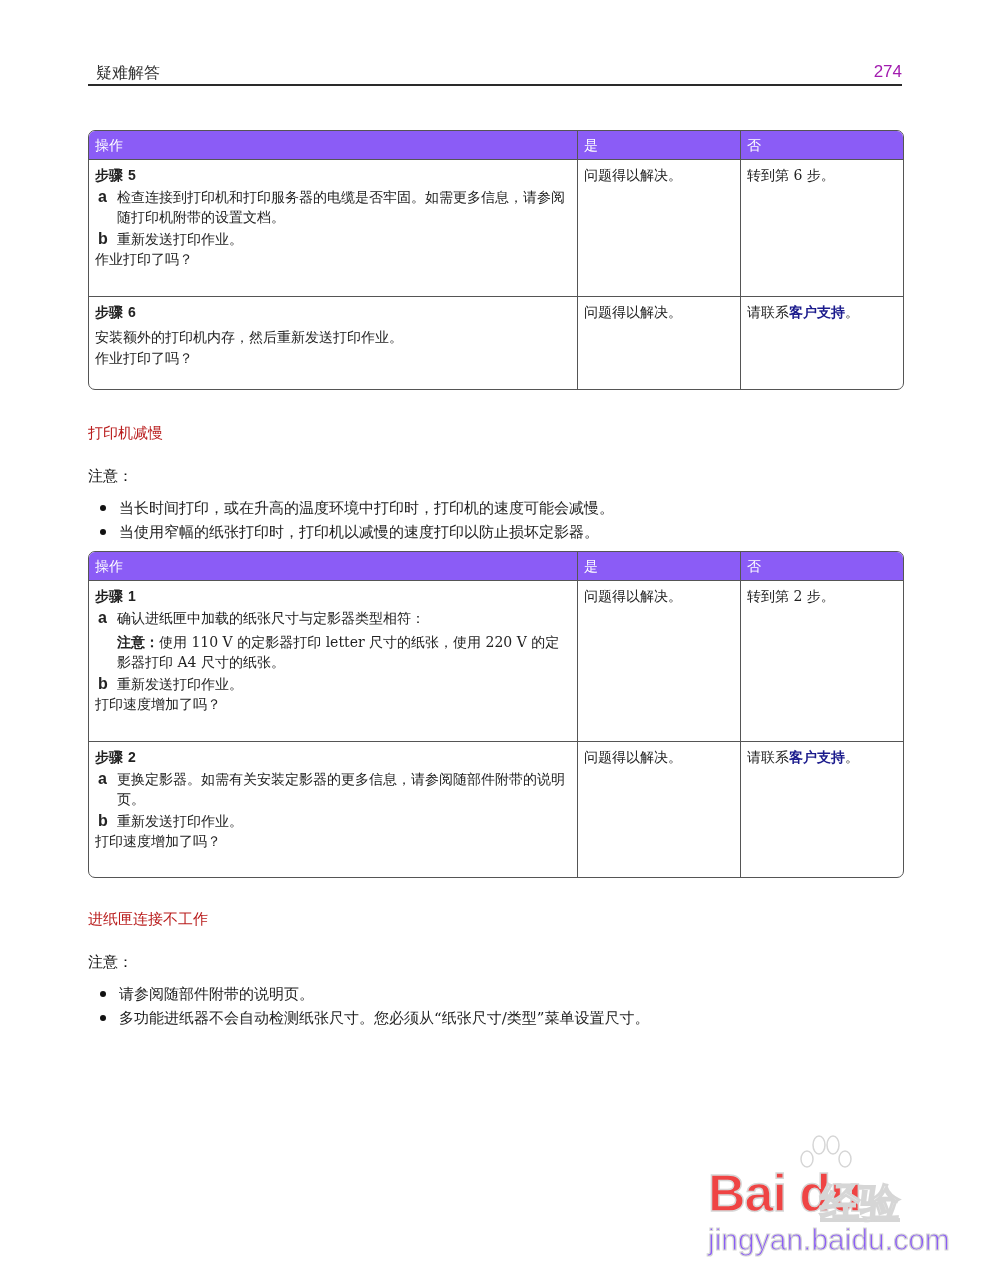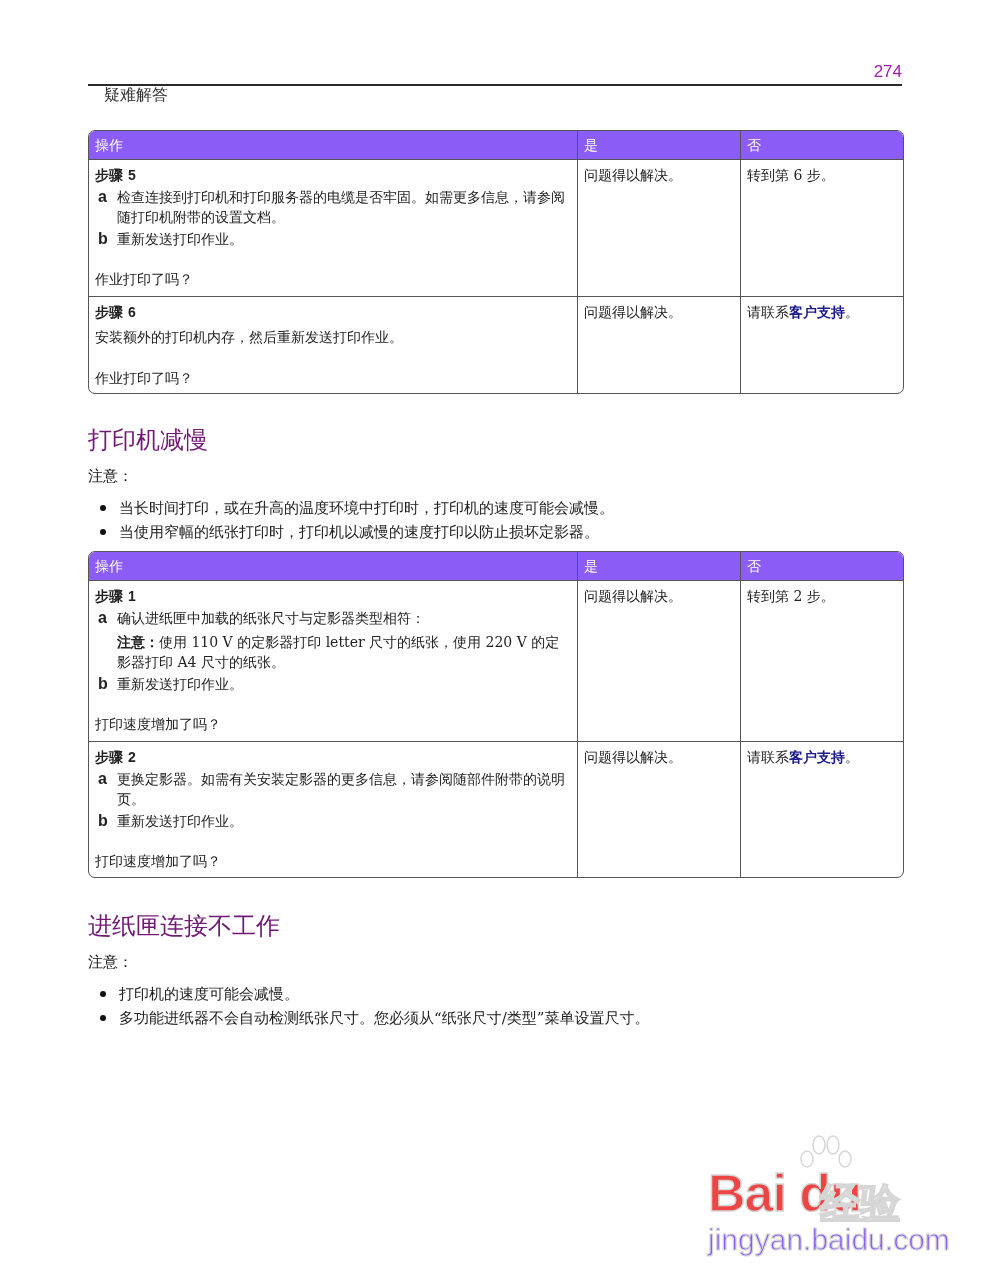--- a/index.html
+++ b/index.html
@@ -8,21 +8,21 @@
     position: relative;
     font-family: "DejaVu Serif", "Liberation Serif", serif;
     color: #1a1a1a;
     overflow: hidden;
   }
   .page-header {
     position: absolute; left: 88px; top: 62px; width: 814px; height: 24px;
     border-bottom: 2px solid #2a2a2a;
   }
   .page-header .section {
-    position: absolute; left: 16px; top: 1px; font-size: 16px; color: #333; margin-top: 22px;
+    position: absolute; left: 8px; top: 1px; font-size: 16px; color: #333;
   }
   .page-header .pagenum {
     position: absolute; right: 0; top: 0; font-size: 17px;
     font-family: "Liberation Sans", sans-serif; color: #a21caf;
   }
 
   table.steps {
     position: absolute; left: 88px; width: 814px;
     border-collapse: separate; border-spacing: 0;
     border: 1.5px solid #555; border-radius: 7px;
@@ -48,27 +48,27 @@
   .step-title { font-weight: bold; font-family: "DejaVu Sans", sans-serif; font-size: 14px; }
   .step-title .num { font-family: "Liberation Sans", sans-serif; }
   .sub { display: flex; margin-top: 2px; }
   .sub .letter {
     width: 22px; flex: none; font-weight: bold;
     font-family: "Liberation Sans", sans-serif; font-size: 16px; padding-left: 3px;
   }
   .sub .text { flex: 1; }
   .sub .note { margin-top: 4px; }
   .sub .note b { font-weight: bold; }
-  .question { margin-top: 20px; }
+  .question { }
   .plain { margin-top: 6px; font-family: Liberation Serif, serif; }
   .link { color: #1a1a8c; font-weight: bold; margin-top: 7px; }
 
   h2.section-title {
-    position: absolute; left: 88px; font-size: 24px; font-weight: normal;
-    font-family: "DejaVu Sans", sans-serif; color: #701a75;
+    position: absolute; left: 88px; font-size: 15px; font-weight: normal;
+    font-family: "DejaVu Sans", sans-serif; color: #b91c1c;
   }
   .note-label {
     position: absolute; left: 88px; font-size: 15px; color: #111;
     font-family: "DejaVu Sans", sans-serif;
   }
   ul.bullets {
     position: absolute; left: 100px; list-style: none; font-size: 15px; line-height: 24px; color: #222;
   }
   ul.bullets li { position: relative; padding-left: 19px; }
   ul.bullets li::before {
@@ -200,21 +200,21 @@
     <td>
       <span>请联系</span><a class="link">客户支持</a><span>。</span>
     </td>
   </tr>
 </tbody>
   </table>
 
 <h2 class="section-title" style="top:910px;">进纸匣连接不工作</h2>
 <div class="note-label" style="top:953px;">注意：</div>
 <ul class="bullets" style="top:982px;">
-  <li>打印机的速度可能会减慢。</li>
+  <li>请参阅随部件附带的说明页。</li>
   <li>多功能进纸器不会自动检测纸张尺寸。您必须从“纸张尺寸/类型”菜单设置尺寸。</li>
 </ul>
 
 <div class="watermark">
   <svg class="paw" viewBox="0 0 60 40">
     <g fill="#fff" stroke="#d6d6d6" stroke-width="1.5">
       <ellipse cx="12" cy="24" rx="6" ry="8"></ellipse>
       <ellipse cx="24" cy="10" rx="6" ry="9"></ellipse>
       <ellipse cx="38" cy="10" rx="6" ry="9"></ellipse>
       <ellipse cx="50" cy="24" rx="6" ry="8"></ellipse>

